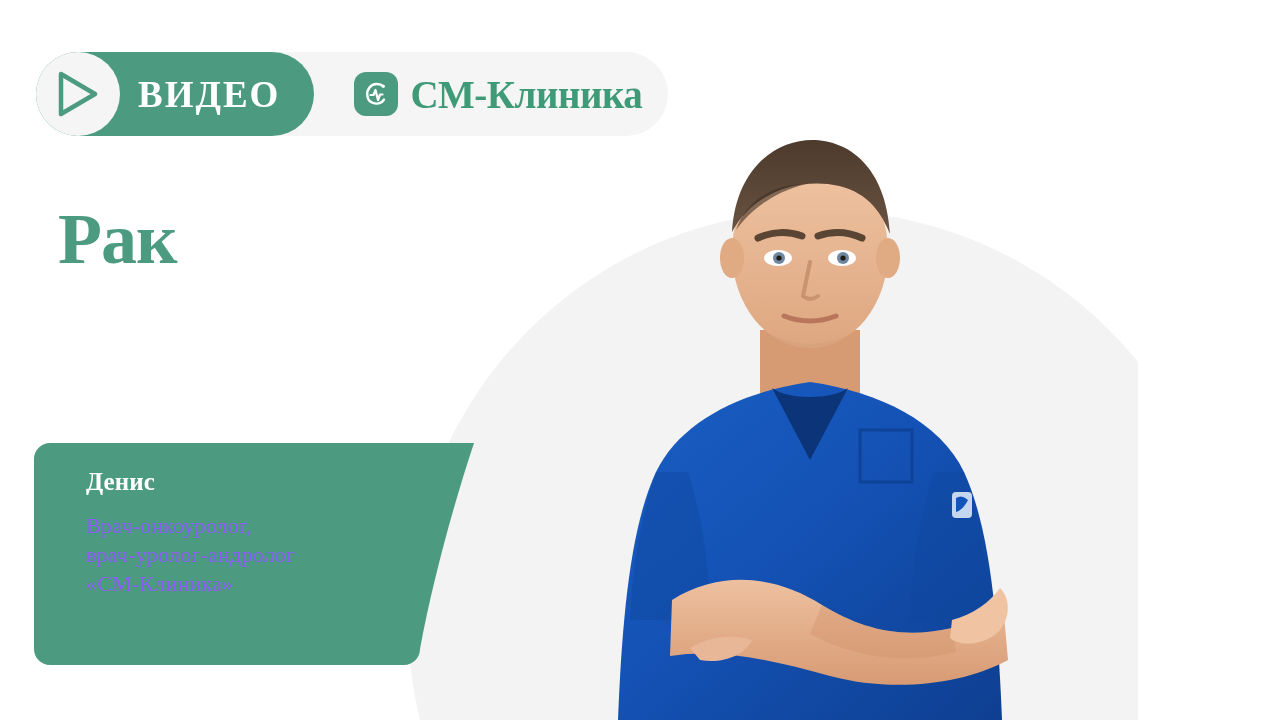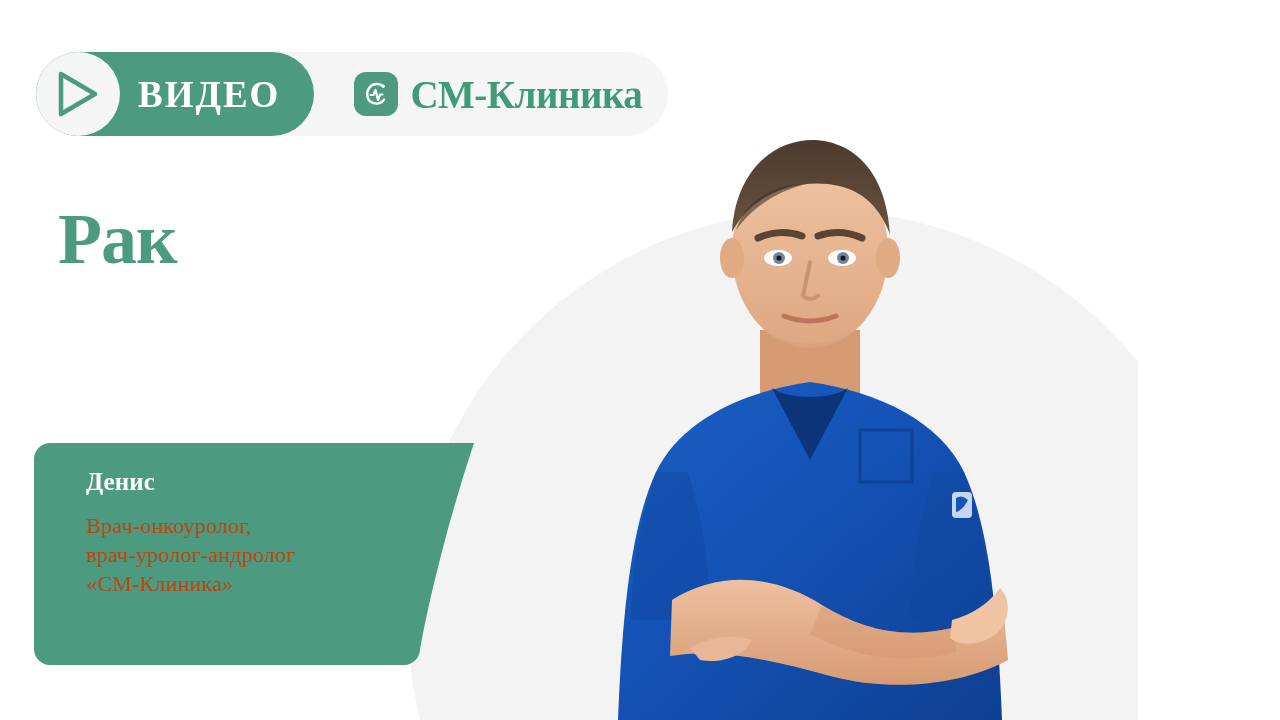--- a/index.html
+++ b/index.html
@@ -145,21 +145,21 @@
   .doc-name {
     color: #ffffff;
     font-size: 25px;
     font-weight: bold;
     line-height: 1.18;
     letter-spacing: 0.1px;
   }
   .doc-name .nm2 { display: block; }
   .doc-role {
     margin-top: 14px;
-    color: #c2410c;
+    color: #8b5cf6;
     font-size: 22px;
     font-weight: normal;
     line-height: 1.33;
     letter-spacing: 0.2px;
   }
   .doc-role span { display: block; }
 </style>
 </head>
 <body>
 

